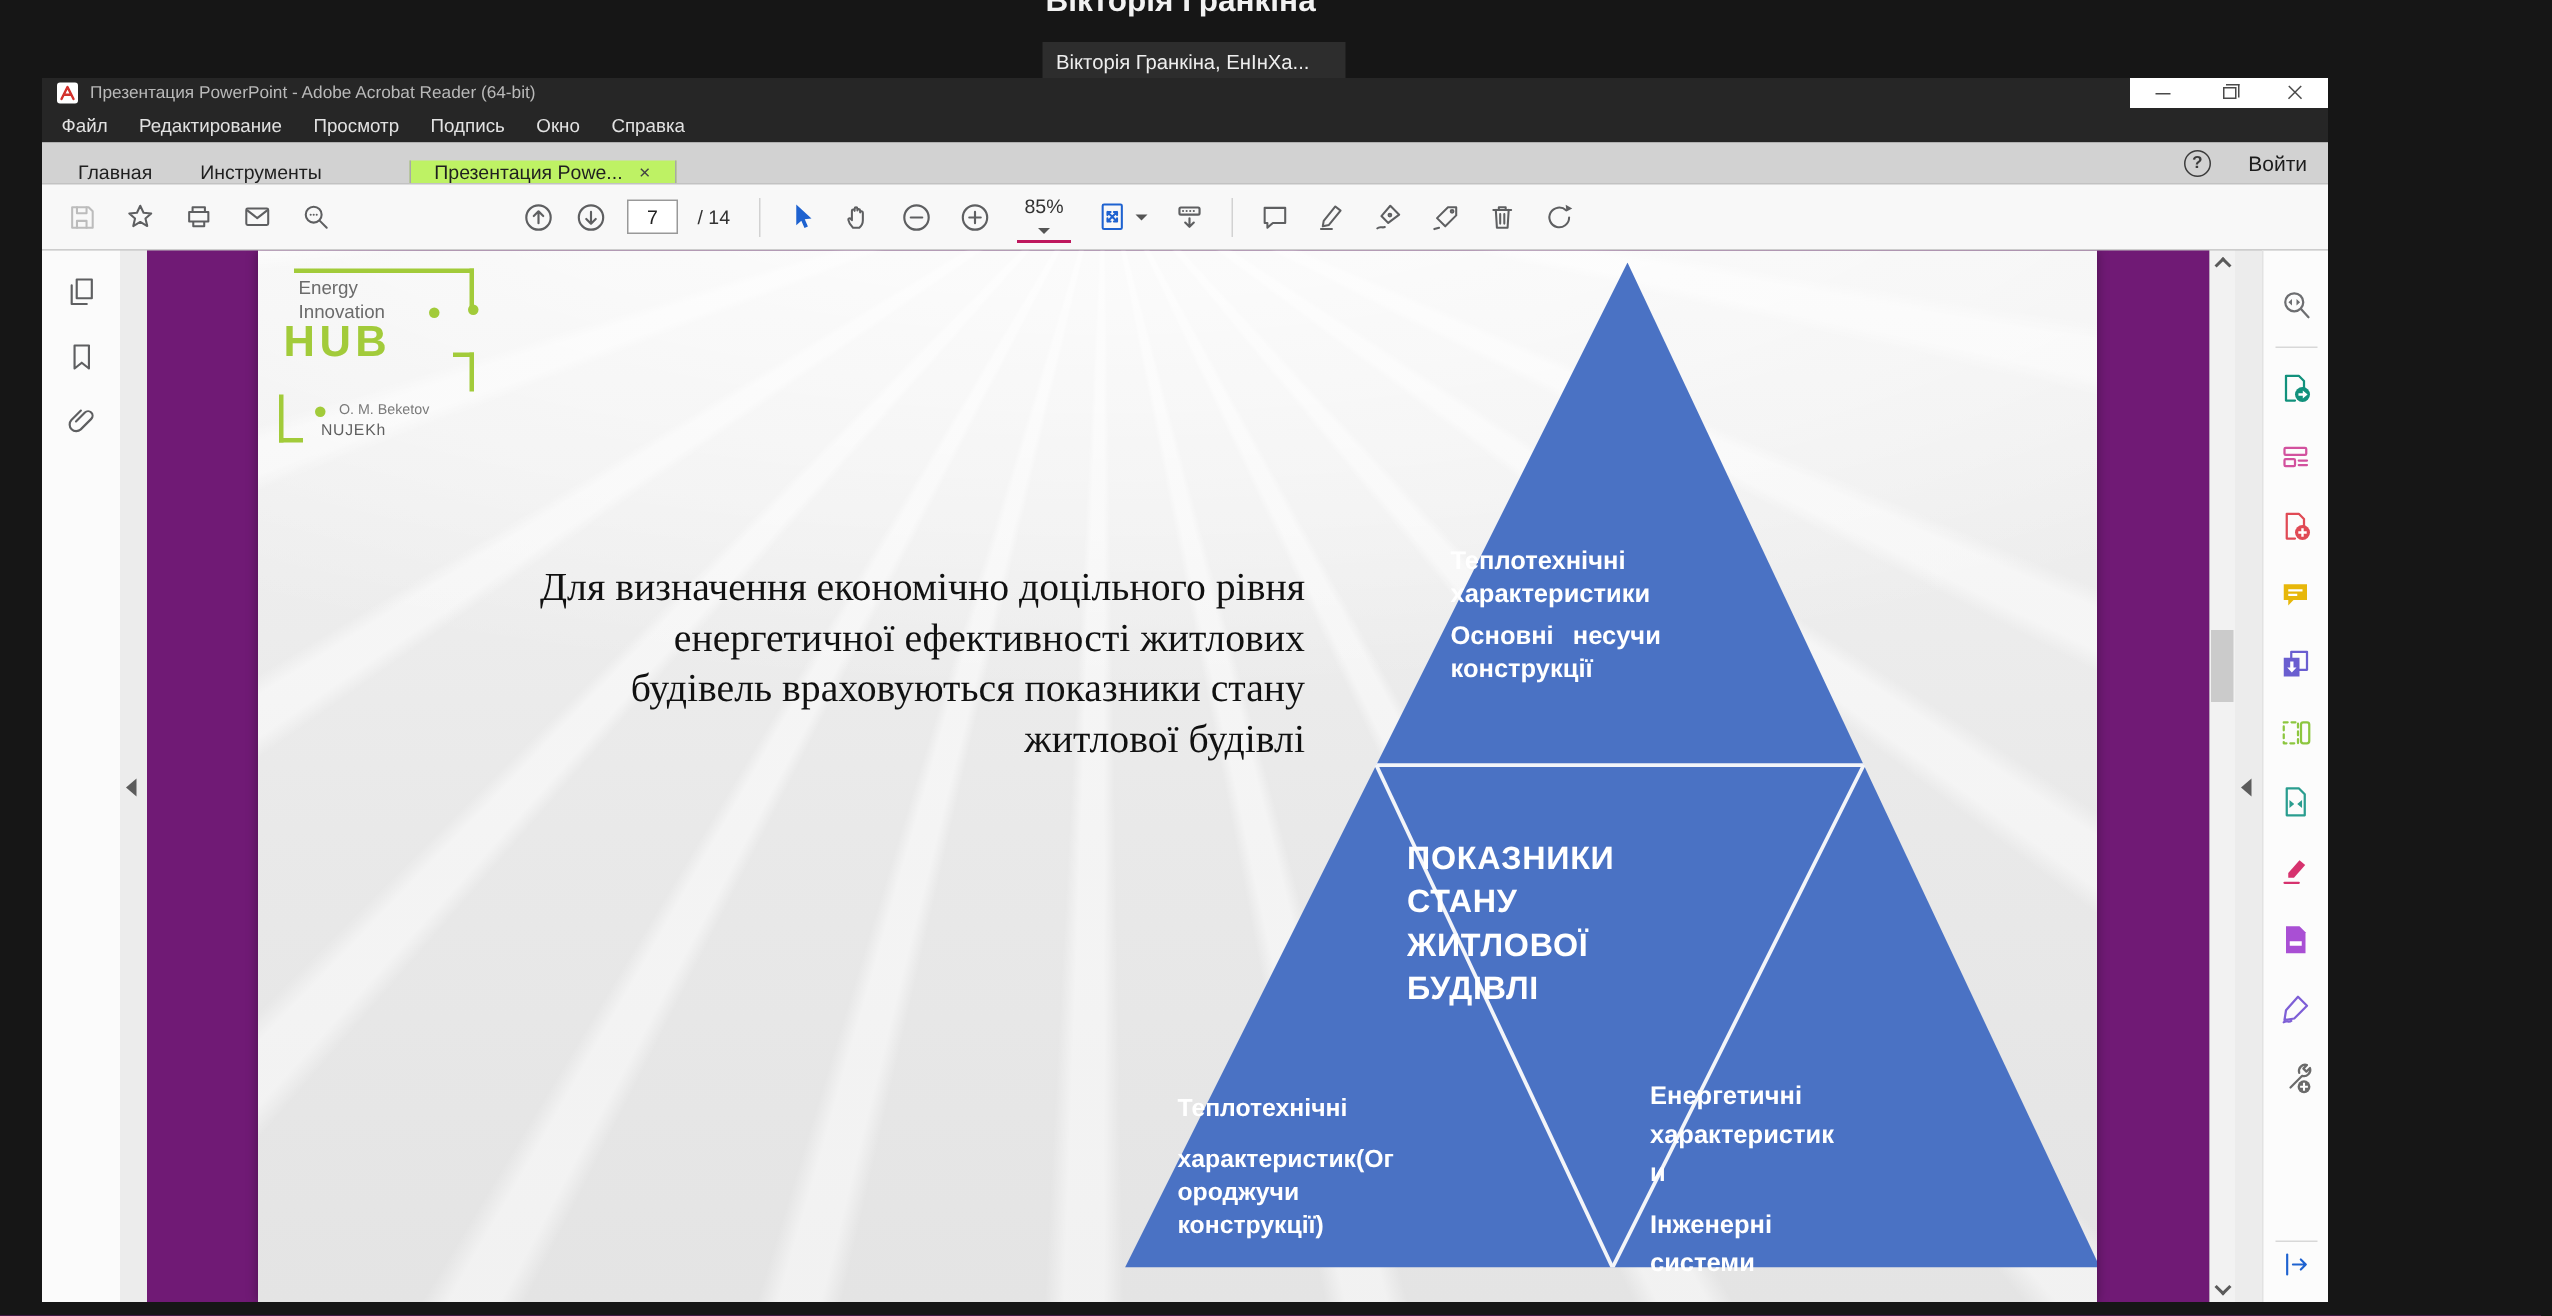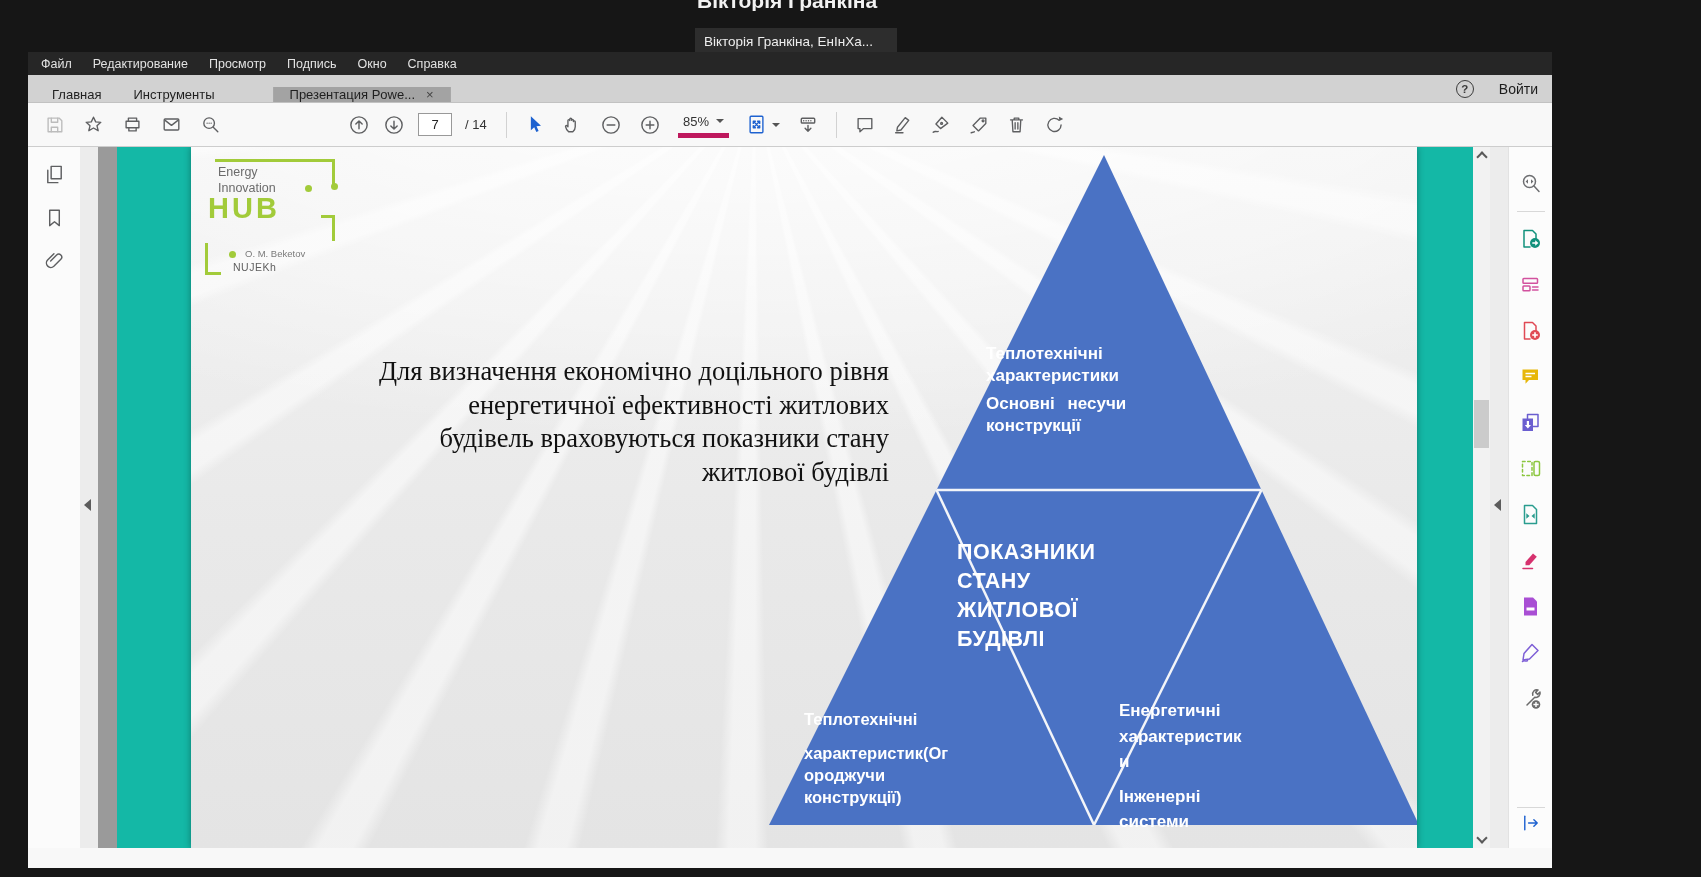--- a/index.html
+++ b/index.html
@@ -28,55 +28,55 @@
   .glyph-close { position:relative; width:12px; height:12px; }
   .glyph-close::before,.glyph-close::after { content:""; position:absolute; left:0; top:5.4px; width:12px; height:1.3px; background:#4a4a4a; }
   .glyph-close::before { transform:rotate(45deg); } .glyph-close::after { transform:rotate(-45deg); }
 
   .menubar { height:23px; background:#262626; display:flex; align-items:center; padding-left:13px; gap:21px; }
   .menubar .mi { color:#e2e2e2; font-size:12.5px; cursor:default;text-align:right; }
 
   .tabbar { height:27px; background:#d2d2d2; position:relative; display:flex; align-items:flex-end; font-size:13px; color:#1f1f1f; }
   .tab { display:flex; align-items:center; padding:0 16px; }
   .tab-home { margin-left:8px; }
-  .tab-doc { margin-left:42px; background:#a3a3a3; border-left:1px solid #a8a8a8; border-right:1px solid #a8a8a8; gap:11px; }
+  .tab-doc { margin-left:42px; background:#bef264; border-left:1px solid #a8a8a8; border-right:1px solid #a8a8a8; gap:11px; }
   .tab-doc .x { font-size:13px; color:#444; }
   .tab-right { position:absolute; right:10px; top:0; height:100%; display:flex; align-items:center; gap:25px; padding-right:4px; }
   .help-circle { width:18px; height:18px; border:1.5px solid #3c3c3c; border-radius:50%; color:#3c3c3c;
                  font-size:11.5px; font-weight:bold; display:flex; align-items:center; justify-content:center; }
   .signin { font-size:14px; color:#1c1c1c; }
 
   .toolbar { height:45px; background:#f8f8f8; border-top:1px solid #c2c2c2; border-bottom:1px solid #cdcdcd; position:relative; }
   .tgroup { position:absolute; top:0; height:100%; display:flex; align-items:center; }
   .tg1 { left:16px; gap:18px; } .tg2 { left:320px; gap:13px; } .tg3 { left:478px; gap:17px; }
   .vdiv { width:1px; height:26px; background:#d2d2d2; }
   .page-input { width:34px; height:23px; border:1px solid #999; background:#fff; text-align:center; font-size:13px; color:#222; }
   .page-total { font-size:13px; color:#333; }
-  .zoomctl { display:flex; align-items:center; gap:7px; padding:2px 5px 4px; border-bottom:5px solid #be185d; }
+  .zoomctl { display:flex; align-items:center; gap:7px; padding:2px 5px 4px; border-bottom:2px solid #be185d;flex-direction:column; }
   .zoomval { font-size:13px; color:#333; }
   .caret { width:0; height:0; border-left:4px solid transparent; border-right:4px solid transparent; border-top:4.5px solid #555; }
   .fitwrap { display:flex; align-items:center; gap:5px; }
 
   .icon * { stroke:currentColor; fill:none; stroke-width:1.5; stroke-linecap:round; stroke-linejoin:round; }
   .icon .f { fill:currentColor; stroke:none; }
   .icon .fw { fill:#ffffff; stroke:none; }
   .c-gray { color:#5e5f61; } .c-dis { color:#bcbcbc; } .c-blue { color:#1e62d0; }
   .c-teal { color:#12917c; } .c-pink { color:#d2519e; } .c-red { color:#e04a55; }
   .c-yellow { color:#e7b70a; } .c-violet { color:#6a5ed0; } .c-green { color:#8cc63f; }
   .c-aqua { color:#2a9d8f; } .c-crimson { color:#d6326e; } .c-purple { color:#a94fd4; }
   .c-plum { color:#7e5fd6; } .c-dark { color:#6b6b6b; }
 
   .content { position:relative; height:701px; background:#9a9a9a; }
   .sidebar { position:absolute; left:0; top:0; bottom:0; width:52px; background:#fbfbfb;
              display:flex; flex-direction:column; align-items:center; padding-top:16px; gap:20px; }
   .gutter { position:absolute; top:0; bottom:0; width:18px; background:#ececec; }
   .gutter-l { left:52px; } .gutter-r { left:1462px; }
   .collapse { position:absolute; top:352px; left:4px; width:0; height:0;
               border-top:6px solid transparent; border-bottom:6px solid transparent; border-right:7px solid #5c5c5c; }
-  .docarea { position:absolute; left:70px; top:0; bottom:0; width:1375px; background:#14b8a6; overflow:hidden;margin-left:19px; }
+  .docarea { position:absolute; left:70px; top:0; bottom:0; width:1375px; background:#701a75; overflow:hidden; }
 
   .vscroll { position:absolute; left:1445px; top:0; bottom:0; width:17px; background:#f2f2f2; }
   .chev { position:absolute; left:4.5px; width:8px; height:8px; }
   .chev-up { top:6px; border-left:2px solid #5a5a5a; border-top:2px solid #5a5a5a; transform:rotate(45deg); }
   .chev-dn { bottom:6px; border-right:2px solid #5a5a5a; border-bottom:2px solid #5a5a5a; transform:rotate(45deg); }
   .vthumb { position:absolute; left:1px; top:253px; width:15px; height:48px; background:#cbcbcb; }
 
   .toolspanel { position:absolute; left:1480px; top:0; bottom:0; width:44px; background:#fcfcfc; border-left:1px solid #e2e2e2;
                 display:flex; flex-direction:column; align-items:center; padding-top:25px; gap:23px; }
   .tp-div { width:28px; height:1px; background:#d8d8d8; margin:-8px 0; }
@@ -123,20 +123,39 @@
 </head>
 <body>
 
 <div class="vc-title-clip">
     <span>Вікторія Гранкіна</span>
   </div>
 <div class="vc-badge">Вікторія Гранкіна, ЕнІнХа...</div>
 
 <div class="win">
 
+  <div class="titlebar">
+    <div class="pdficon">
+      <svg width="12" height="12" viewBox="0 0 12 12">
+          <path d="M2 10L6 2l4 8M3.7 7.2h4.6" stroke="#d3322d" stroke-width="1.6" fill="none" stroke-linecap="round" stroke-linejoin="round"></path>
+        </svg>
+    </div>
+    <div class="tb-title">Презентация PowerPoint - Adobe Acrobat Reader (64-bit)</div>
+    <div class="caption">
+      <div class="cap">
+          <div class="glyph-min"></div>
+        </div>
+      <div class="cap">
+          <div class="glyph-restore"></div>
+        </div>
+      <div class="cap">
+          <div class="glyph-close"></div>
+        </div>
+    </div>
+  </div>
 
   <div class="menubar">
     <span class="mi">Файл</span>
     <span class="mi">Редактирование</span>
     <span class="mi">Просмотр</span>
     <span class="mi">Подпись</span>
     <span class="mi">Окно</span>
     <span class="mi">Справка</span>
   </div>
 

